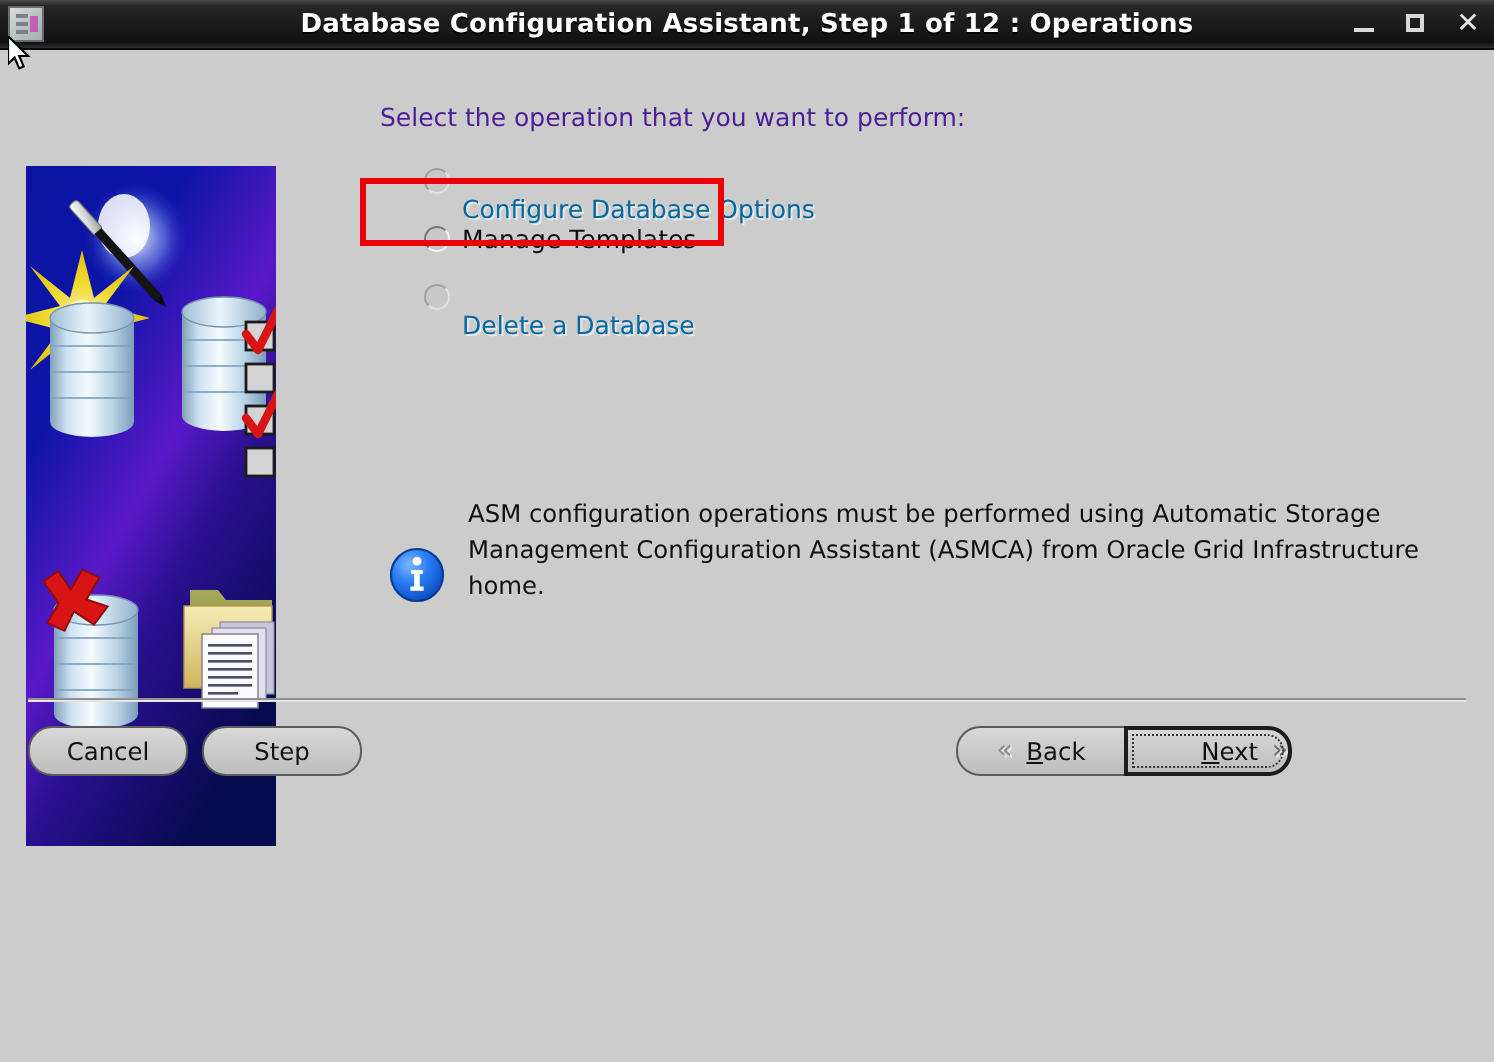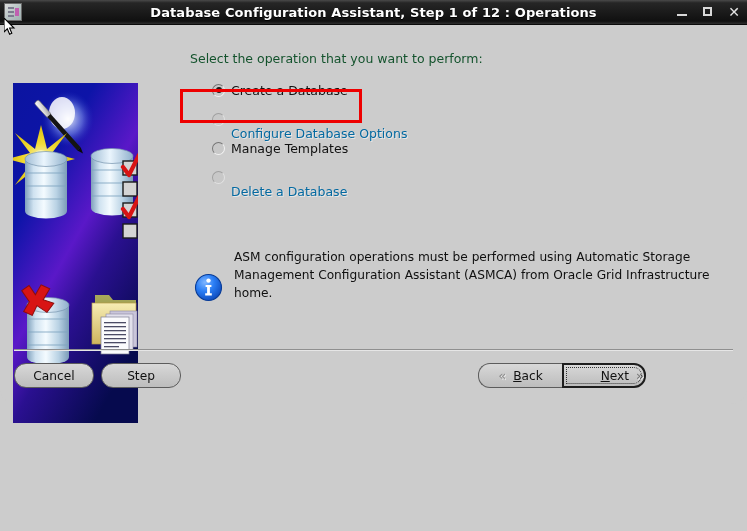--- a/index.html
+++ b/index.html
@@ -148,21 +148,21 @@
 
   
   .form {
     position: absolute;
     left: 190px;
     top: 26px;
     right: 14px;
   }
   .prompt {
     font-size: 12.5px;
-    color: #14532d;
+    color: #4c1d95;
     margin: 0 0 14px 0;
     white-space: nowrap;
   }
   .radio-row {
     display: flex;
     align-items: center;
     height: 20px;
     margin-bottom: 9px;
     padding-left: 22px;
   }
@@ -482,24 +482,20 @@
           </g>
         </g>
       </svg>
     </div>
 
     <div class="redbox"></div>
 
     <div class="form">
       <p class="prompt">Select the operation that you want to perform:</p>
 
-      <div class="radio-row">
-        <span class="radio checked"></span>
-        <label>Create a Database</label>
-      </div>
 
       <div class="radio-row">
         <span class="radio disabled"></span>
         <label class="disabled">Configure Database Options</label>
       </div>
 
       <div class="radio-row">
         <span class="radio"></span>
         <label>Manage Templates</label>
       </div>

